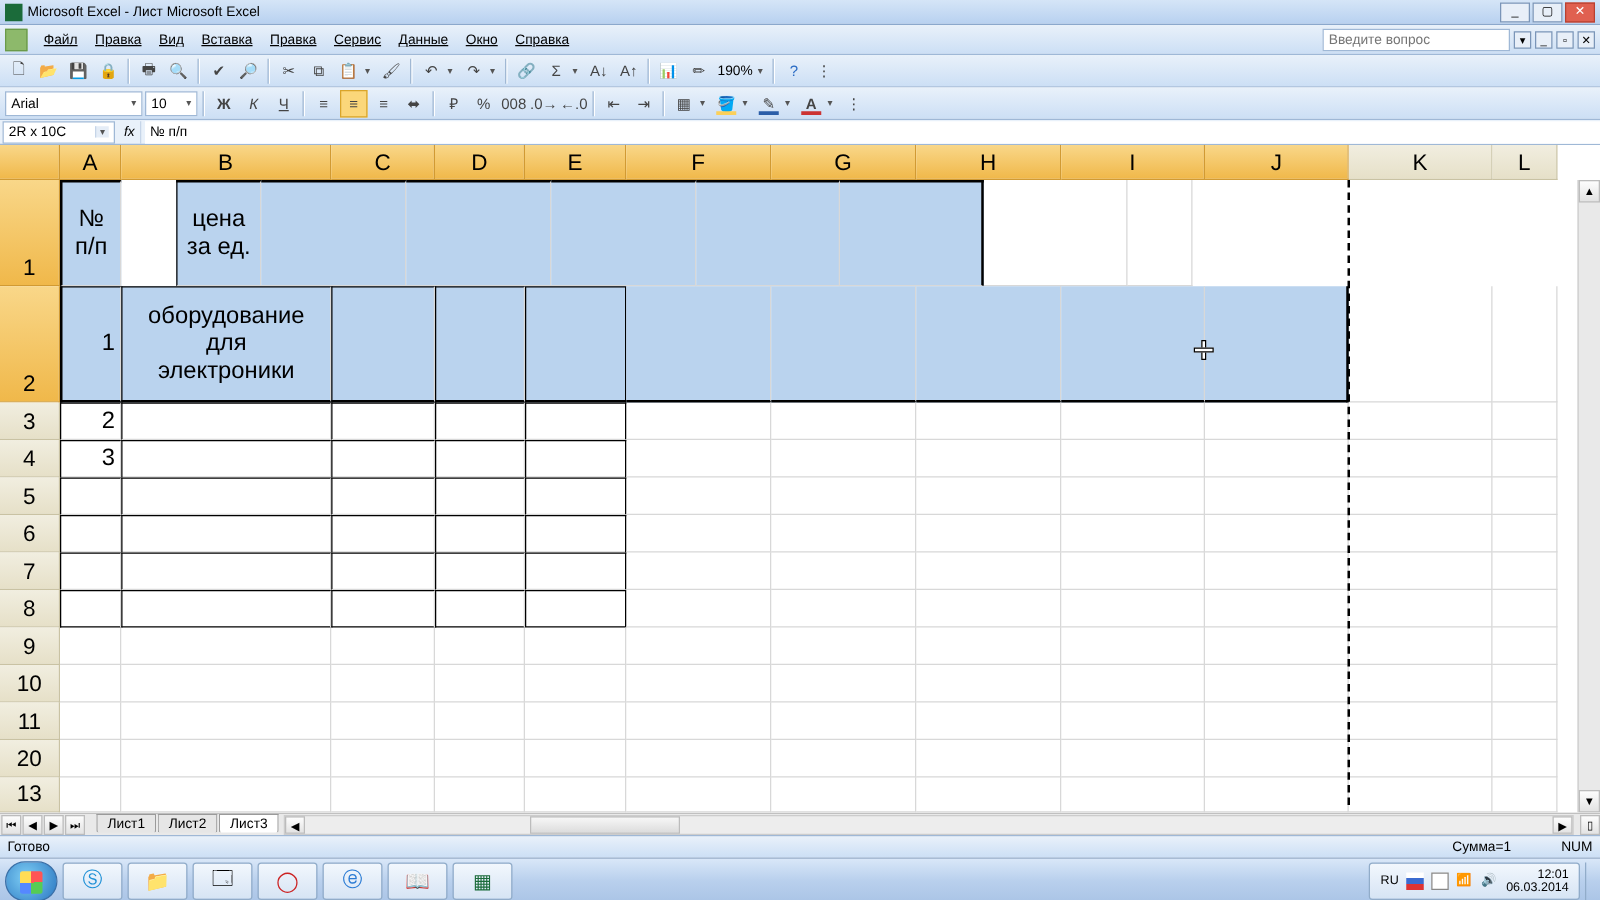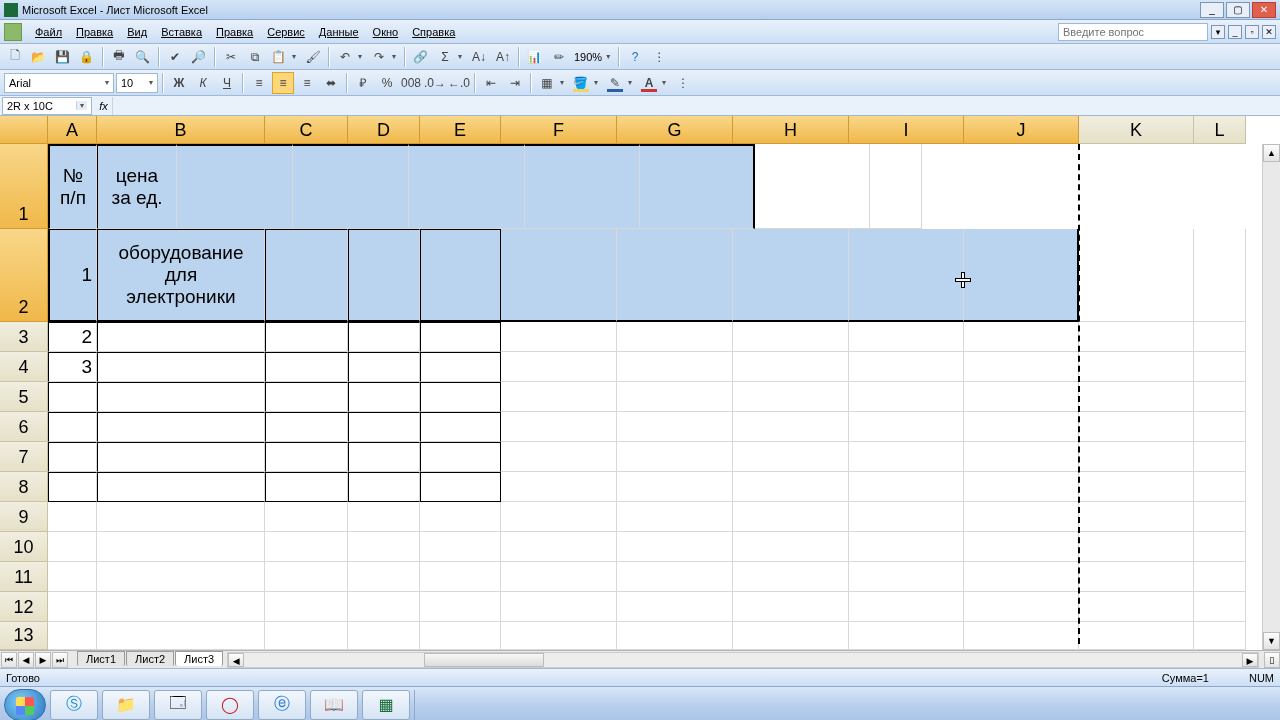--- a/index.html
+++ b/index.html
@@ -211,20 +211,21 @@
     <span class="tdrop">▾</span>
   <span class="tbtn">⋮</span>
 </div>
 
 <div class="formulabar">
   <span class="namebox">
     <span>2R x 10C</span>
     <span class="arrow">▾</span>
   </span>
   <span class="fxbtn">fx</span>
+  <input class="formula-input" value="№ п/п" style="">
 </div>
 
 <div class="sheet-area">
   <div class="corner"></div>
   <div class="col-headers" id="colheaders">
       <div class="col-h" style="width: 49px;">A</div>
       <div class="col-h" style="width: 168px;">B</div>
       <div class="col-h" style="width: 83px;">C</div>
       <div class="col-h" style="width: 72px;">D</div>
       <div class="col-h" style="width: 81px;">E</div>
@@ -241,30 +242,30 @@
       <div class="row-h" style="height: 93px;">2</div>
       <div class="row-h unsel" style="height: 30px;">3</div>
       <div class="row-h unsel" style="height: 30px;">4</div>
       <div class="row-h unsel" style="height: 30px;">5</div>
       <div class="row-h unsel" style="height: 30px;">6</div>
       <div class="row-h unsel" style="height: 30px;">7</div>
       <div class="row-h unsel" style="height: 30px;">8</div>
       <div class="row-h unsel" style="height: 30px;">9</div>
       <div class="row-h unsel" style="height: 30px;">10</div>
       <div class="row-h unsel" style="height: 30px;">11</div>
-      <div class="row-h unsel" style="height: 30px;">12</div>
+      <div class="row-h unsel" style="height: 30px;">20</div>
       <div class="row-h unsel" style="height: 28px;">13</div>
     </div>
   <div class="grid" id="grid">
       <div class="grow" style="height: 85px;">
         <div class="gcell sel b-top b-left center wrap" style="width: 49px; height: 85px; border-top: 2px solid rgb(0, 0, 0); border-left: 2px solid rgb(0, 0, 0);">
           <div>№</div>
           <div>п/п</div>
         </div>
-        <div class="gcell sel b-top b-left center wrap" style="width: 80px; height: 85px; border-top: 2px solid rgb(0, 0, 0);">
+        <div class="gcell sel b-top b-left center wrap" style="width: 68px; height: 85px; border-top: 2px solid rgb(0, 0, 0); margin-left: 44px;">
           <div>цена</div>
           <div>за ед.</div>
         </div>
         <div class="gcell sel" style="width: 116px; height: 85px; border-top: 2px solid rgb(0, 0, 0);"></div>
         <div class="gcell sel" style="width: 116px; height: 85px; border-top: 2px solid rgb(0, 0, 0);"></div>
         <div class="gcell sel" style="width: 116px; height: 85px; border-top: 2px solid rgb(0, 0, 0);"></div>
         <div class="gcell sel" style="width: 115px; height: 85px; border-top: 2px solid rgb(0, 0, 0);"></div>
         <div class="gcell sel" style="width: 115px; height: 85px; border-top: 2px solid rgb(0, 0, 0); border-right: 2px solid rgb(0, 0, 0);"></div>
         <div class="gcell" style="width: 115px; height: 85px;"></div>
         <div class="gcell" style="width: 52px; height: 85px;"></div>
@@ -479,14 +480,25 @@
 
 <div class="taskbar">
   <span class="startbtn"></span>
   <span class="taskbtn" style="color:#1e90d6;">Ⓢ</span>
   <span class="taskbtn">📁</span>
   <span class="taskbtn">🗔</span>
   <span class="taskbtn" style="color:#c22;">◯</span>
   <span class="taskbtn" style="color:#2a7bd4;">ⓔ</span>
   <span class="taskbtn">📖</span>
   <span class="taskbtn" style="color:#1b6b3a;">▦</span>
+  <div class="tray">
+    <span>RU</span>
+    <span class="tico" style="background:linear-gradient(#fff 33%,#3a6bd0 33% 66%,#d33 66%);"></span>
+    <span class="tico" style="background:#fff;border:1px solid #888;"></span>
+    <span class="tico">📶</span>
+    <span class="tico">🔊</span>
+    <span class="clock">
+      <div>12:01</div>
+      <div>06.03.2014</div>
+    </span>
+  </div>
   <span style="width:8px;height:30px;border-left:1px solid #91acc9;margin-left:4px;"></span>
 </div>
 
 </body></html>

